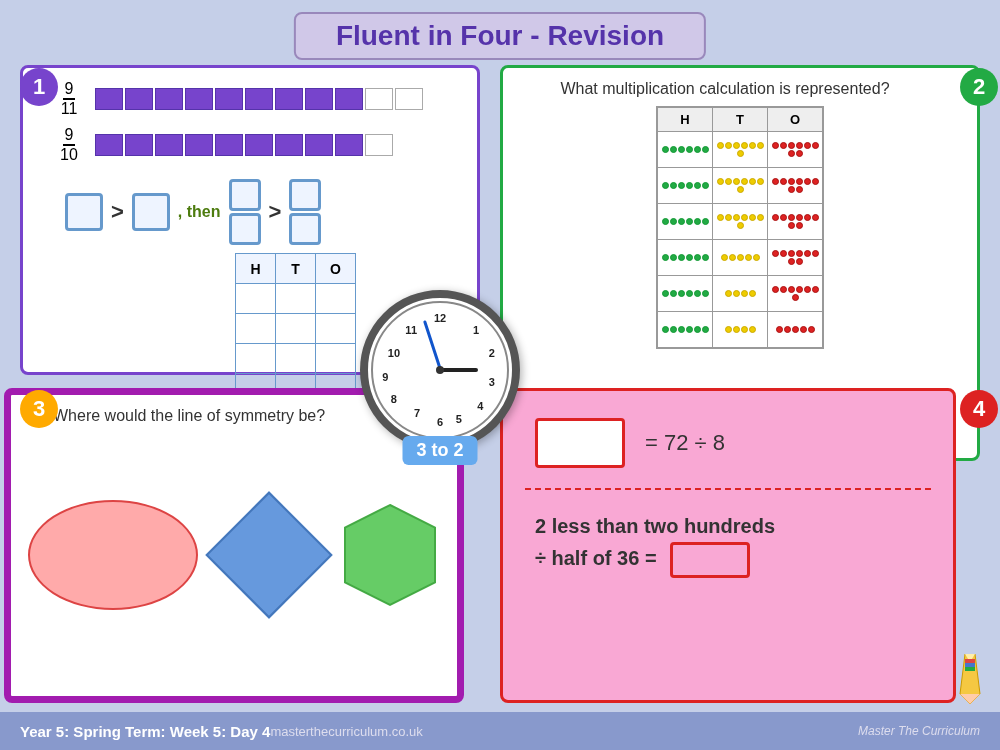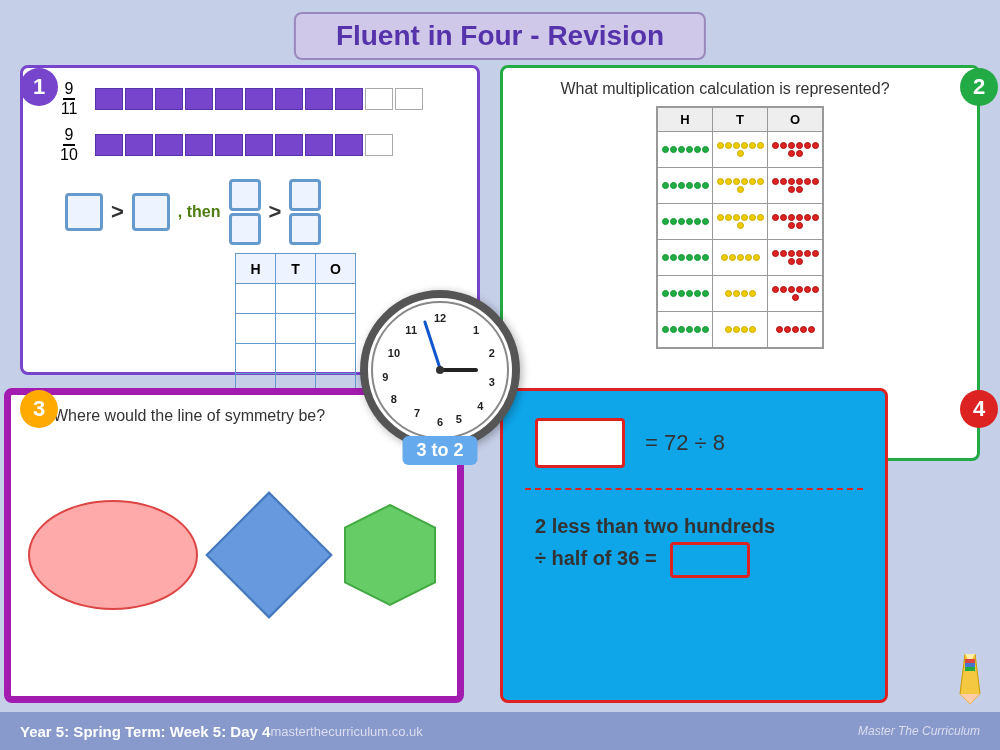--- a/index.html
+++ b/index.html
@@ -62,24 +62,24 @@
       width: 460px;
       height: 315px;
       border: 7px solid #a21caf;
       background: white;
     }
 
     
     .q4 {
       top: 388px;
       left: 500px;
-      width: 388px;
+      width: 456px;
       height: 315px;
       border: 3px solid #dd2222;
-      background: #0ea5e9;
+      background: #f9a8d4;
     }
 
     
     .num-circle {
       position: absolute;
       width: 38px;
       height: 38px;
       border-radius: 50%;
       display: flex;
       align-items: center;

